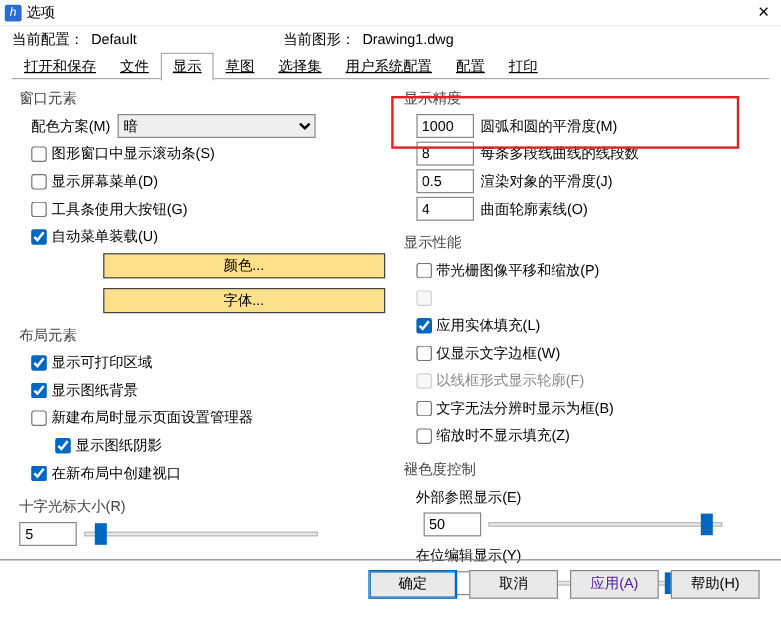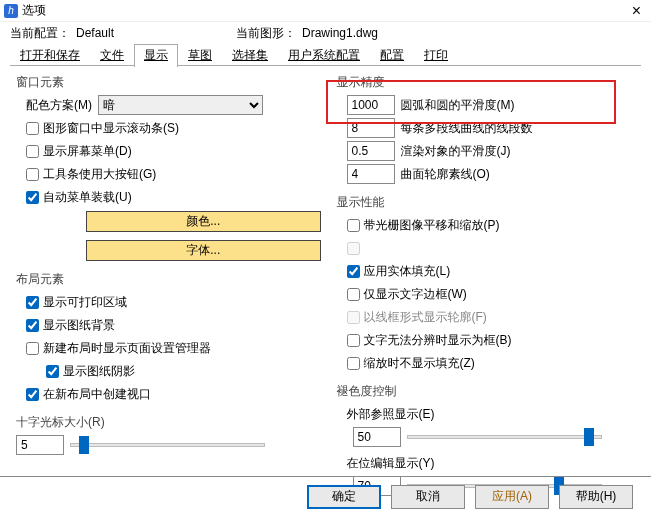--- a/index.html
+++ b/index.html
@@ -153,37 +153,37 @@
   }
   .bottom-bar {
     border-top: 1px solid #888;
     height: 40px;
     display: flex;
     align-items: center;
     justify-content: flex-end;
     padding: 0 18px;
     gap: 10px;
     position: absolute;
-    bottom: 7px;
+    bottom: 17px;
     left: 0; right: 0;
   }
   .dlg-btn {
     min-width: 74px;
     height: 24px;
     border: 1px solid #888;
     background: #e9e9e9;
     font-size: 12px;
     cursor: pointer;
   }
   .dlg-btn.primary {
     border-color: #0067c0;
     box-shadow: 0 0 0 1px #0067c0 inset;
     background: #e9e9e9;
   }
-  .dlg-btn[disabled] { color: #a16207; cursor: default; text-align: center; }
+  .dlg-btn[disabled] { color: #4c1d95; cursor: default; text-align: center; }
   .dim { color: #888; }
 </style>
 </head>
 <body>
 
 <div class="title-bar">
   <span class="app-icon">h</span>
   <span>选项</span>
   <span class="spacer"></span>
   <span class="close-x">×</span>

